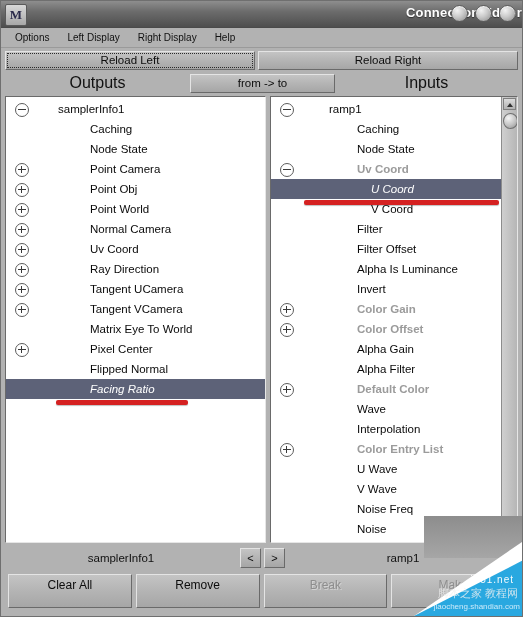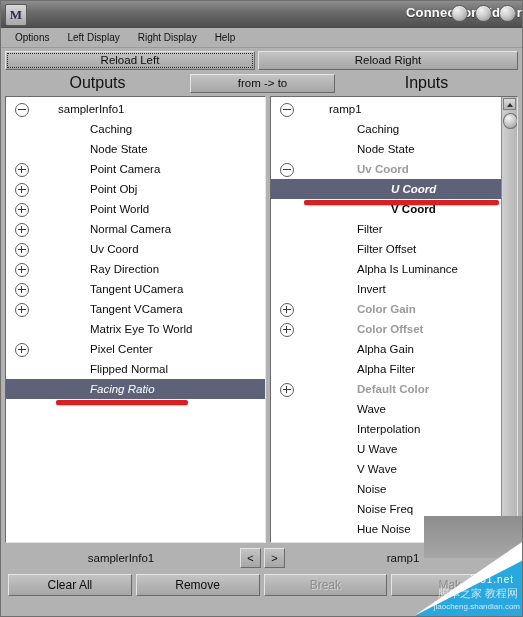--- a/index.html
+++ b/index.html
@@ -75,21 +75,21 @@
   .item.sel{background:#5d6278;}
   .item.sel .lbl{color:#ffffff;font-style:italic;}
   .redline{position:absolute;height:5px;background:#d52121;border-radius:2px;
     box-shadow:0 1px 1px rgba(0,0,0,.25);}
 
   
   .d0 .lbl{left:52px;}
   .d1 .lbl{left:84px;}
   .r0 .lbl{left:58px;}
   .r1 .lbl{left:86px;}
-  .r2 .lbl{left:120px;font-weight:bold;}
+  .r2 .lbl{left:100px;}
 
   
   .vscroll{position:absolute;right:0;top:0;bottom:0;width:15px;
     background:linear-gradient(to right,#cfcfcf,#b6b6b6);
     border-left:1px solid #8c8c8c;}
   .sb-arrow{position:absolute;left:1px;top:1px;width:13px;height:12px;
     background:linear-gradient(to bottom,#dcdcdc,#b2b2b2);border:1px solid #7f7f7f;box-sizing:border-box;}
   .sb-arrow::after{content:"";position:absolute;left:3px;top:4px;
     border-left:3px solid transparent;border-right:3px solid transparent;border-bottom:4px solid #303030;}
   .sb-thumb{position:absolute;left:1px;top:16px;width:13px;height:14px;border-radius:50%;
@@ -98,21 +98,21 @@
 
   
   .navrow{display:flex;align-items:center;margin:4px 4px 0 4px;height:21px;gap:3px;}
   .nav-name{flex:1;text-align:center;font-size:11.5px;color:#111;
     background:#b2b2b2;line-height:20px;overflow:hidden;white-space:nowrap;}
   .nav-left{flex:0 0 232px;}
   .arrowbtn{flex:0 0 21px;height:20px;line-height:18px;font-size:11px;}
 
   
   .btnrow{display:flex;gap:4px;margin:6px 7px 0 7px;}
-  .btnrow .btn{flex:1;height:22px;line-height:20px;font-size:12px;}
+  .btnrow .btn{flex:1;height:34px;line-height:20px;font-size:12px;}
 
   
   .wm{position:absolute;right:0;bottom:0;width:108px;height:100px;pointer-events:none;overflow:hidden;}
   .wm .grayblk{position:absolute;right:0;top:0;width:98px;height:42px;
     background:linear-gradient(to bottom,#8d8d8d,#a6a6a6);}
   .wm .whitewedge{position:absolute;right:0;top:26px;width:108px;height:74px;
     background:#ffffff;clip-path:polygon(100% 0,100% 100%,0 100%);}
   .wm .cyanwedge{position:absolute;right:0;top:40px;width:108px;height:60px;
     background:#29a8e0;clip-path:polygon(100% 8%,100% 100%,0 100%);}
   .wm .wm-a{position:absolute;right:8px;top:58px;font-size:10px;color:#ffffff;
@@ -269,31 +269,35 @@
           <div class="item r1 dim">
             <span class="exp plus"></span>
             <span class="lbl">Default Color</span>
           </div>
           <div class="item r1">
             <span class="lbl">Wave</span>
           </div>
           <div class="item r1">
             <span class="lbl">Interpolation</span>
           </div>
+          <div class="item r1 dim">
+            <span class="exp plus"></span>
+            <span class="lbl">Color Entry List</span>
+          </div>
           <div class="item r1">
             <span class="lbl">U Wave</span>
           </div>
           <div class="item r1">
             <span class="lbl">V Wave</span>
           </div>
           <div class="item r1">
+            <span class="lbl">Noise Freq</span>
+          </div>
+          <div class="item r1">
             <span class="lbl">Noise</span>
-          </div>
-          <div class="item r1">
-            <span class="lbl">Noise Freq</span>
           </div>
           <div class="item r1">
             <span class="lbl">Hue Noise</span>
           </div>
         </div>
       <div class="vscroll">
         <div class="sb-arrow"></div>
         <div class="sb-thumb"></div>
       </div>
     </div>

